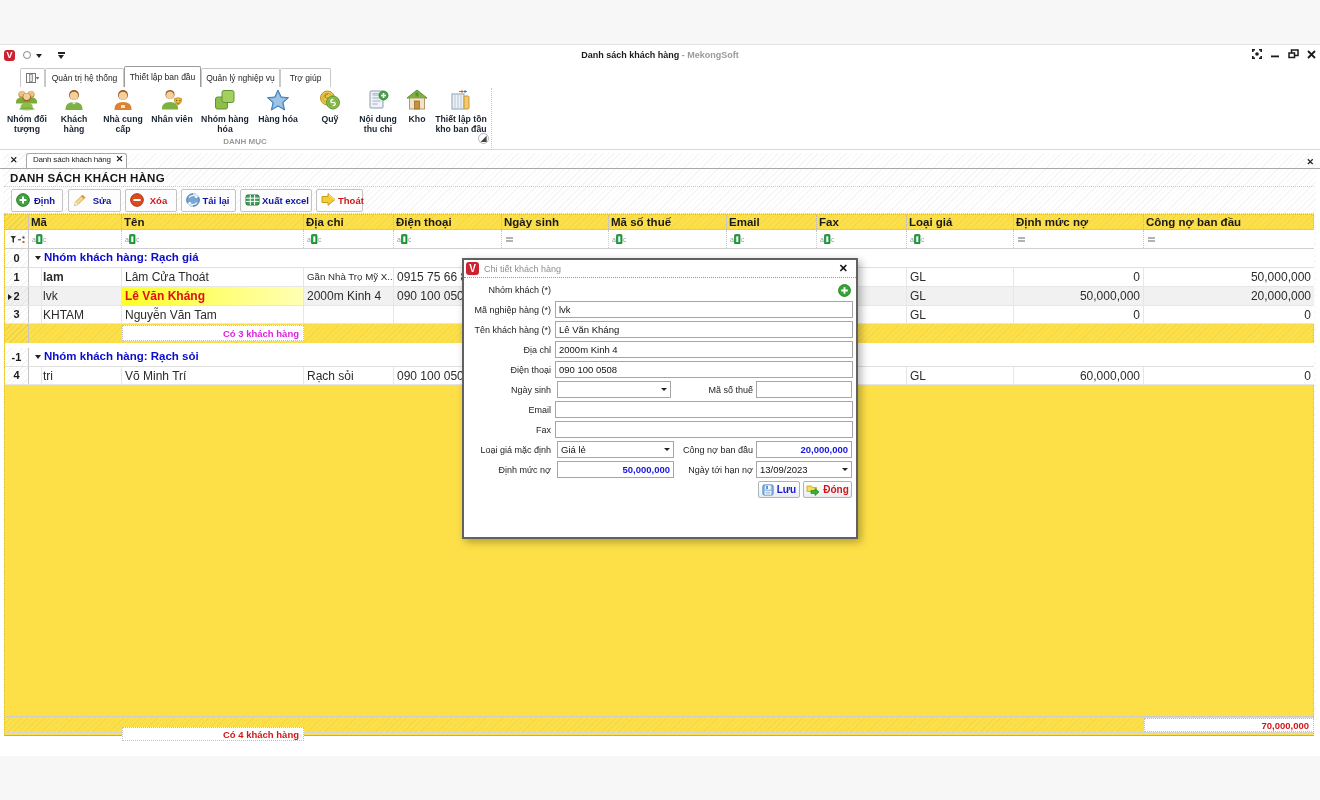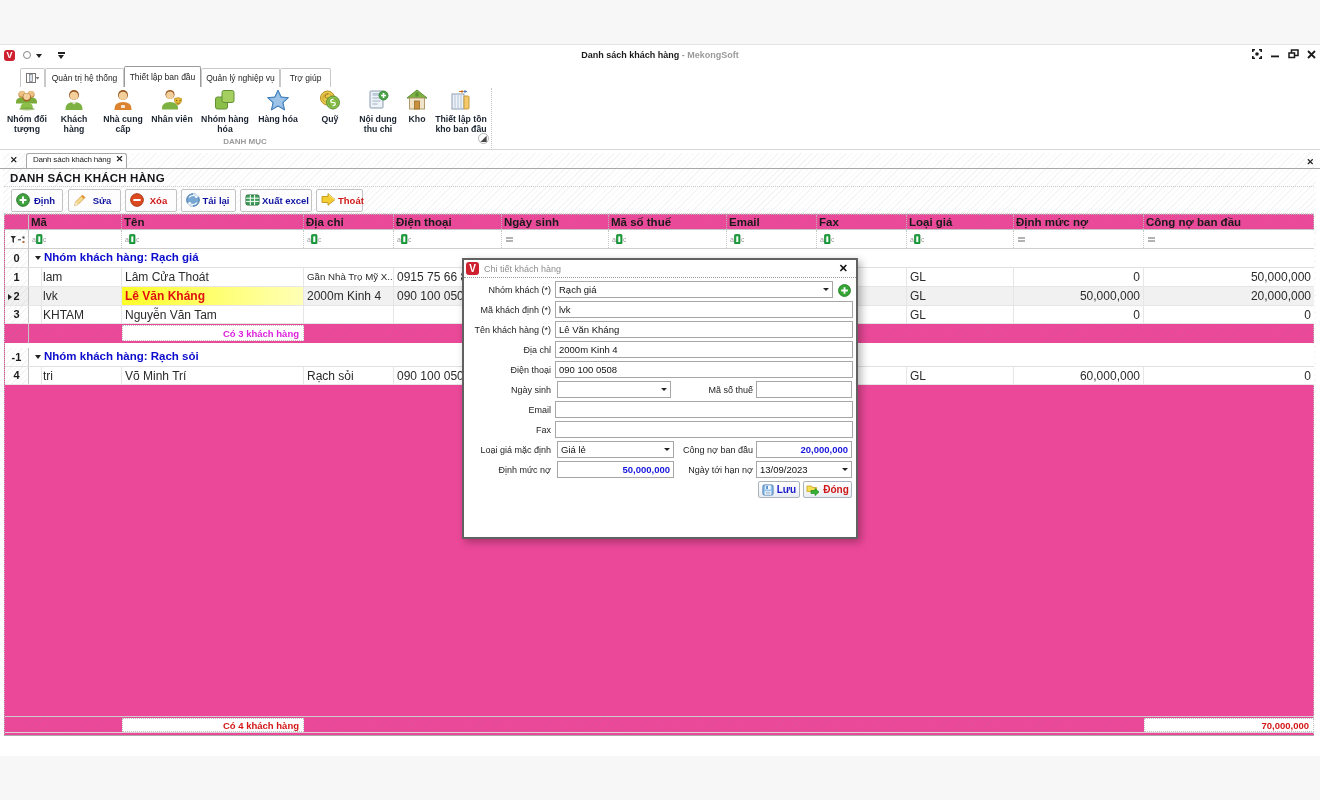--- a/index.html
+++ b/index.html
@@ -39,21 +39,21 @@
 #doctab .x { font-weight:bold; margin-left:5px; font-size:9px; }
 #pagetitle { position:absolute; left:10px; top:21px; font-size:11.5px; font-weight:bold; color:#15151a; letter-spacing:0.2px; }
 
 #btnrow { position:absolute; left:4px; top:35px; width:1310px; height:28px; border-top:1px dotted #cccccc; border-bottom:1px dotted #cccccc; }
 .tbtn { position:absolute; top:2px; height:23px; background:#fdfdfd; border:1px solid #c3c3c3; border-radius:2px; display:flex; align-items:center; font-size:9.5px; font-weight:bold; white-space:nowrap; }
 .tbtn .ic { margin-left:4px; }
 .tbtn .lb { flex:1; text-align:center; padding:0 5px 0 2px; }
 .blue { color:#0f13a0; }
 .red { color:#d01818; }
 
-#grid { position:absolute; left:4px; top:63px; width:1310px; height:522px; background:#ec4899; border:1px dotted #b8b8b8; border-bottom:1px solid #ababab; }
+#grid { position:absolute; left:4px; top:63px; width:1310px; height:522px; background:#fde047; border:1px dotted #b8b8b8; border-bottom:1px solid #ababab; }
 .grw { position:absolute; left:0; width:1309px; }
 .hc { position:absolute; top:0; height:100%; border-right:1px dotted #b8b8b8; font-size:11.5px; font-weight:bold; color:#1a1a1a; line-height:15px; padding-left:2px; white-space:nowrap; overflow:hidden; }
 .fc { position:absolute; top:0; height:100%; border-right:1px dotted #c8c8c8; padding-left:3px; }
 .c { position:absolute; top:0; height:100%; border-right:1px solid #e6e6e6; font-size:12px; color:#2b2b2b; line-height:18px; padding:0 3px; white-space:nowrap; overflow:hidden; }
 .rt { text-align:right; }
 .cind { position:absolute; left:0; top:0; width:24px; height:100%; border-right:1px solid #c6c6c6; background-image:repeating-linear-gradient(135deg, rgba(130,130,130,0.08) 0 1px, transparent 1px 4px); font-size:11px; font-weight:bold; color:#1a1a1a; text-align:center; }
 .sumcell { position:absolute; border:1px dotted #c0c0c0; background:#fff; text-align:right; padding-right:4px; font-size:9.5px; font-weight:bold; }
 
 #statusbar { position:absolute; left:0; top:693px; width:1320px; height:19px; background:#fbfbfb; border-top:1px solid #9e9e9e; font-size:8.5px; letter-spacing:-0.15px; font-weight:bold; color:#1a1a1a; }
 #statusbar .seg { position:absolute; top:4px; white-space:nowrap; }
@@ -352,21 +352,21 @@
 
       <div class="grw" style="top:34px;height:19px;background:#fff;border-bottom:1px solid #e0e0e0;">
         <div class="cind" style="line-height:18px;">0</div>
         <span class="abs" style="left:30px;top:7px;width:0;height:0;border-left:3.5px solid transparent;border-right:3.5px solid transparent;border-top:4.5px solid #222;"></span>
         <span class="abs" style="left:39px;top:2px;font-size:11.5px;font-weight:bold;color:#0b0bce;">Nhóm khách hàng: Rạch giá</span>
       </div>
 
       <div class="grw" style="top:53px;height:19px;background:#fff;border-bottom:1px solid #e6e6e6;">
         <div class="cind" style="line-height:18px;">1</div>
         <div class="c" style="left:24px;width:13px;"></div>
-        <div class="c" style="left:37px;width:80px;padding-left:1px;">lam</div>
+        <div class="c" style="left:37px;width:80px;padding-left:1px;font-weight:bold;">lam</div>
         <div class="c" style="left:117px;width:182px;">Lâm Cửa Thoát</div>
         <div class="c" style="left:299px;width:90px;font-size:9.7px;padding:0 1px 0 3px;">Gần Nhà Trọ Mỹ X...</div>
         <div class="c" style="left:389px;width:108px;">0915 75 66 87</div>
         <div class="c" style="left:497px;width:107px;"></div>
         <div class="c" style="left:604px;width:118px;"></div>
         <div class="c" style="left:722px;width:90px;"></div>
         <div class="c" style="left:812px;width:90px;"></div>
         <div class="c" style="left:902px;width:107px;">GL</div>
         <div class="c rt" style="left:1009px;width:130px;">0</div>
         <div class="c rt" style="left:1139px;width:170px;border-right:none;">50,000,000</div>
@@ -428,39 +428,38 @@
         <div class="c" style="left:604px;width:118px;"></div>
         <div class="c" style="left:722px;width:90px;"></div>
         <div class="c" style="left:812px;width:90px;"></div>
         <div class="c" style="left:902px;width:107px;">GL</div>
         <div class="c rt" style="left:1009px;width:130px;">60,000,000</div>
         <div class="c rt" style="left:1139px;width:170px;border-right:none;">0</div>
       </div>
 
 
       <div class="grw hatch" style="top:501px;height:17px;border-top:1px solid #cccccc;border-bottom:1px solid #d6d6d6;">
-        <div class="sumcell" style="left:117px;top:1px;width:182px;height:14px;color:#d41616;line-height:13px;">Có 4 khách hàng</div>
+        <div class="sumcell" style="left:117px;top:10px;width:182px;height:14px;color:#d41616;line-height:13px;">Có 4 khách hàng</div>
         <div class="sumcell rt" style="left:1139px;top:1px;width:170px;height:14px;color:#d41616;line-height:13px;">70,000,000</div>
       </div>
     </div>
   </div>
 </div>
 <div id="dlg">
   <div id="dlgtitle">
     <div class="vico">V</div>
     <div class="ttxt">Chi tiết khách hàng</div>
     <div class="dx">✕</div>
   </div>
   <div class="dlbl" style="left:0;top:21px;width:87px;">Nhóm khách (*)</div>
-  <div class="din" style="left:91px;top:21px;width:278px;">Rạch giá<span class="arr"></span></div>
   <div class="abs" style="left:374px;top:23px;"><svg width="13" height="13" viewBox="0 0 13 13">
         <circle cx="6.5" cy="6.5" r="6" fill="#35a435" stroke="#217c21" stroke-width="0.8"></circle>
         <path d="M6.5 3.2 V9.8 M3.2 6.5 H9.8" stroke="#fff" stroke-width="1.8"></path>
       </svg></div>
-  <div class="dlbl" style="left:0;top:41px;width:87px;">Mã khách định (*)</div>
+  <div class="dlbl" style="left:0;top:41px;width:87px;">Mã nghiệp hàng (*)</div>
   <div class="din" style="left:91px;top:41px;width:298px;">lvk</div>
   <div class="dlbl" style="left:0;top:61px;width:87px;">Tên khách hàng (*)</div>
   <div class="din" style="left:91px;top:61px;width:298px;">Lê Văn Kháng</div>
   <div class="dlbl" style="left:0;top:81px;width:87px;">Địa chỉ</div>
   <div class="din" style="left:91px;top:81px;width:298px;">2000m Kinh 4</div>
   <div class="dlbl" style="left:0;top:101px;width:87px;">Điện thoại</div>
   <div class="din" style="left:91px;top:101px;width:298px;">090 100 0508</div>
   <div class="dlbl" style="left:0;top:121px;width:87px;">Ngày sinh</div>
   <div class="din" style="left:93px;top:121px;width:114px;">
       <span class="arr"></span>

